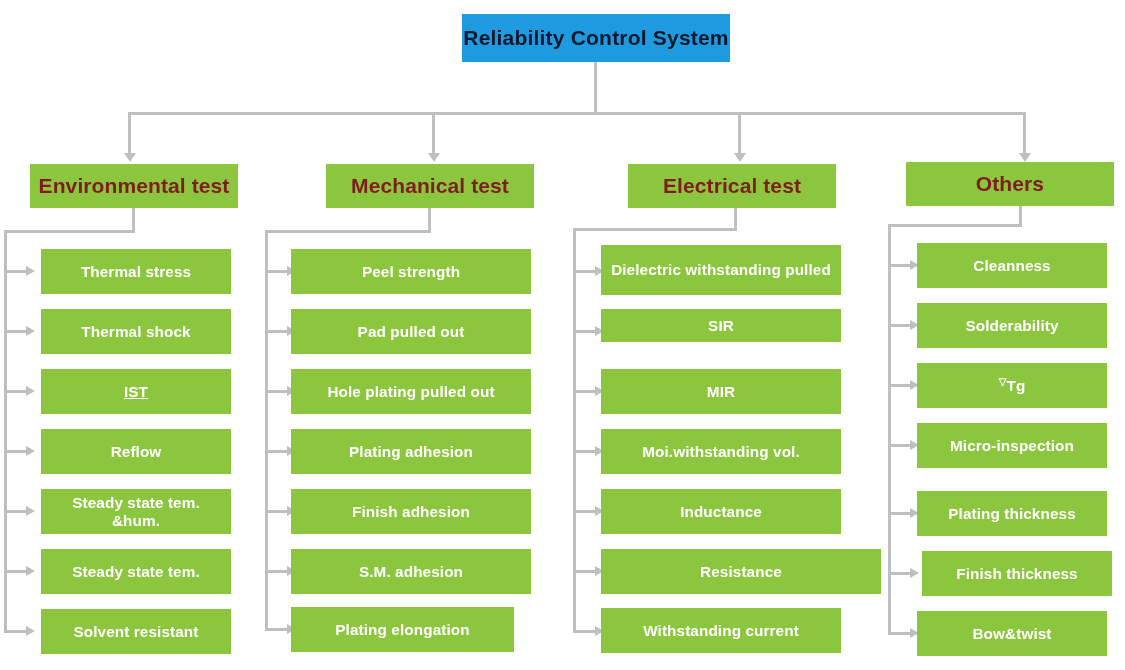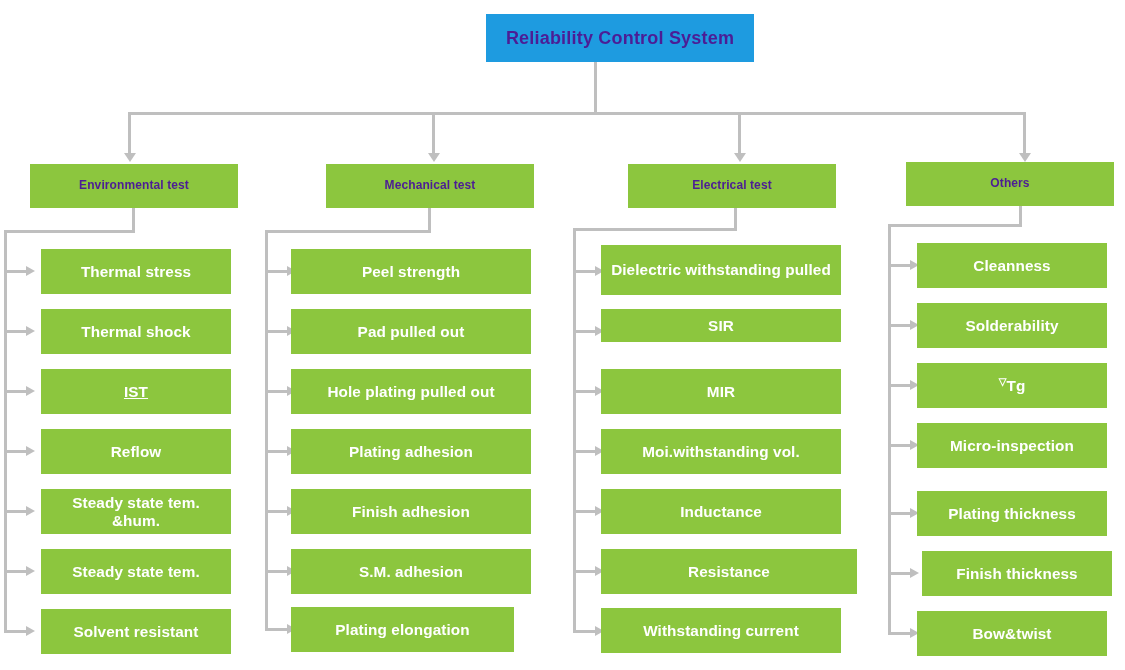--- a/index.html
+++ b/index.html
@@ -15,31 +15,30 @@
   
   .node{
     position:absolute;
     display:flex;align-items:center;justify-content:center;
     text-align:center;
     box-sizing:border-box;
     line-height:1.14;
   }
   .root{
     background:#1E9BE0;
-    color:#4c1d95;
+    color:#0f172a;
     font-weight:bold;
-    font-size:18px;
+    font-size:21px;
     letter-spacing:.2px;
-    margin-left:24px;
   }
   .cat{
     background:#8CC63E;
-    color:#4c1d95;
+    color:#7f1d1d;
     font-weight:bold;
-    font-size:12px;
+    font-size:21px;
     letter-spacing:.1px;
   }
   .leaf{
     background:#8CC63E;
     color:#ffffff;
     font-weight:bold;
     font-size:15.3px;
     padding:0 6px;
     letter-spacing:.1px;
   }
@@ -213,21 +212,21 @@
     </div>
   <div class="node leaf" style="left:601px;top:369px;width:240px;height:45px;">
     <span>MIR</span>
     </div>
   <div class="node leaf" style="left:601px;top:429px;width:240px;height:45px;">
     <span>Moi.withstanding vol.</span>
     </div>
   <div class="node leaf" style="left:601px;top:489px;width:240px;height:45px;">
     <span>Inductance</span>
     </div>
-  <div class="node leaf" style="left:601px;top:549px;width:256px;height:45px;">
+  <div class="node leaf" style="left:601px;top:549px;width:280px;height:45px;">
     <span>Resistance</span>
     </div>
   <div class="node leaf" style="left:601px;top:608px;width:240px;height:45px;">
     <span>Withstanding current</span>
     </div>
 
   <div class="ln vline" style="left:1019px;top:206px;width:3px;height:20px;"></div>
   <div class="ln hline" style="left:888px;top:224px;width:134px;height:3px;"></div>
   <div class="ln vline" style="left:888px;top:224px;width:3px;height:409px;"></div>
 

